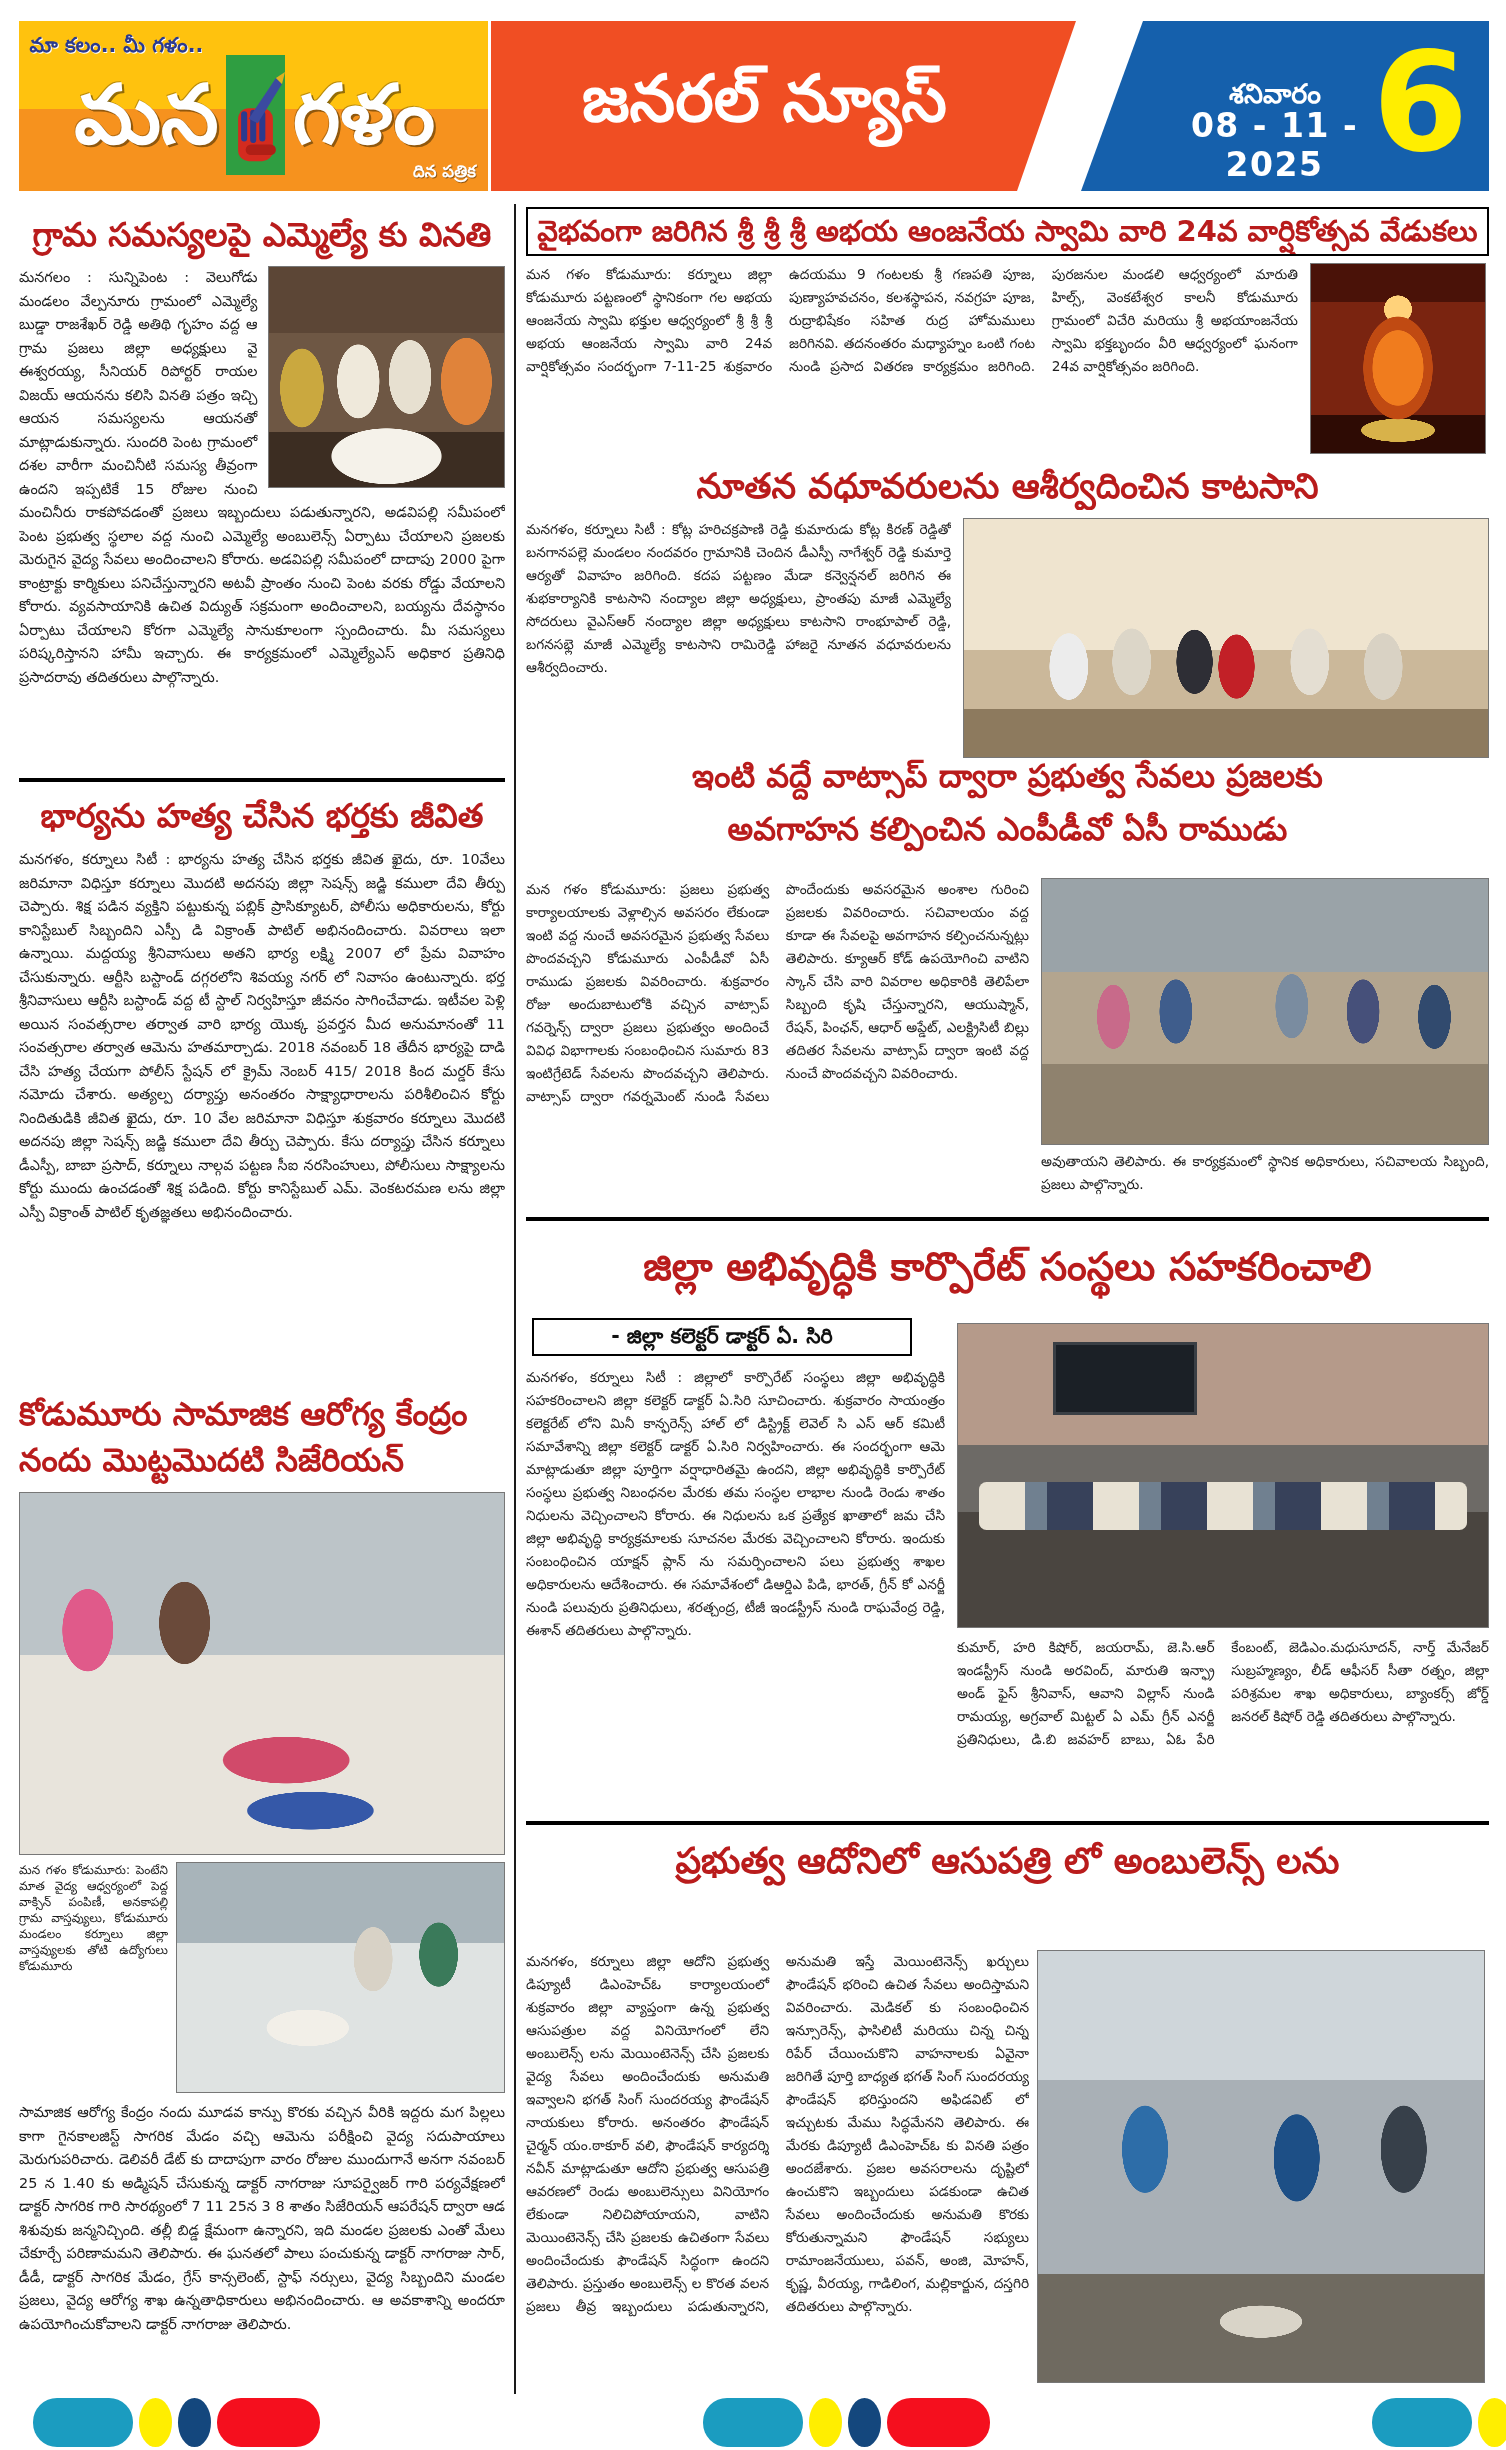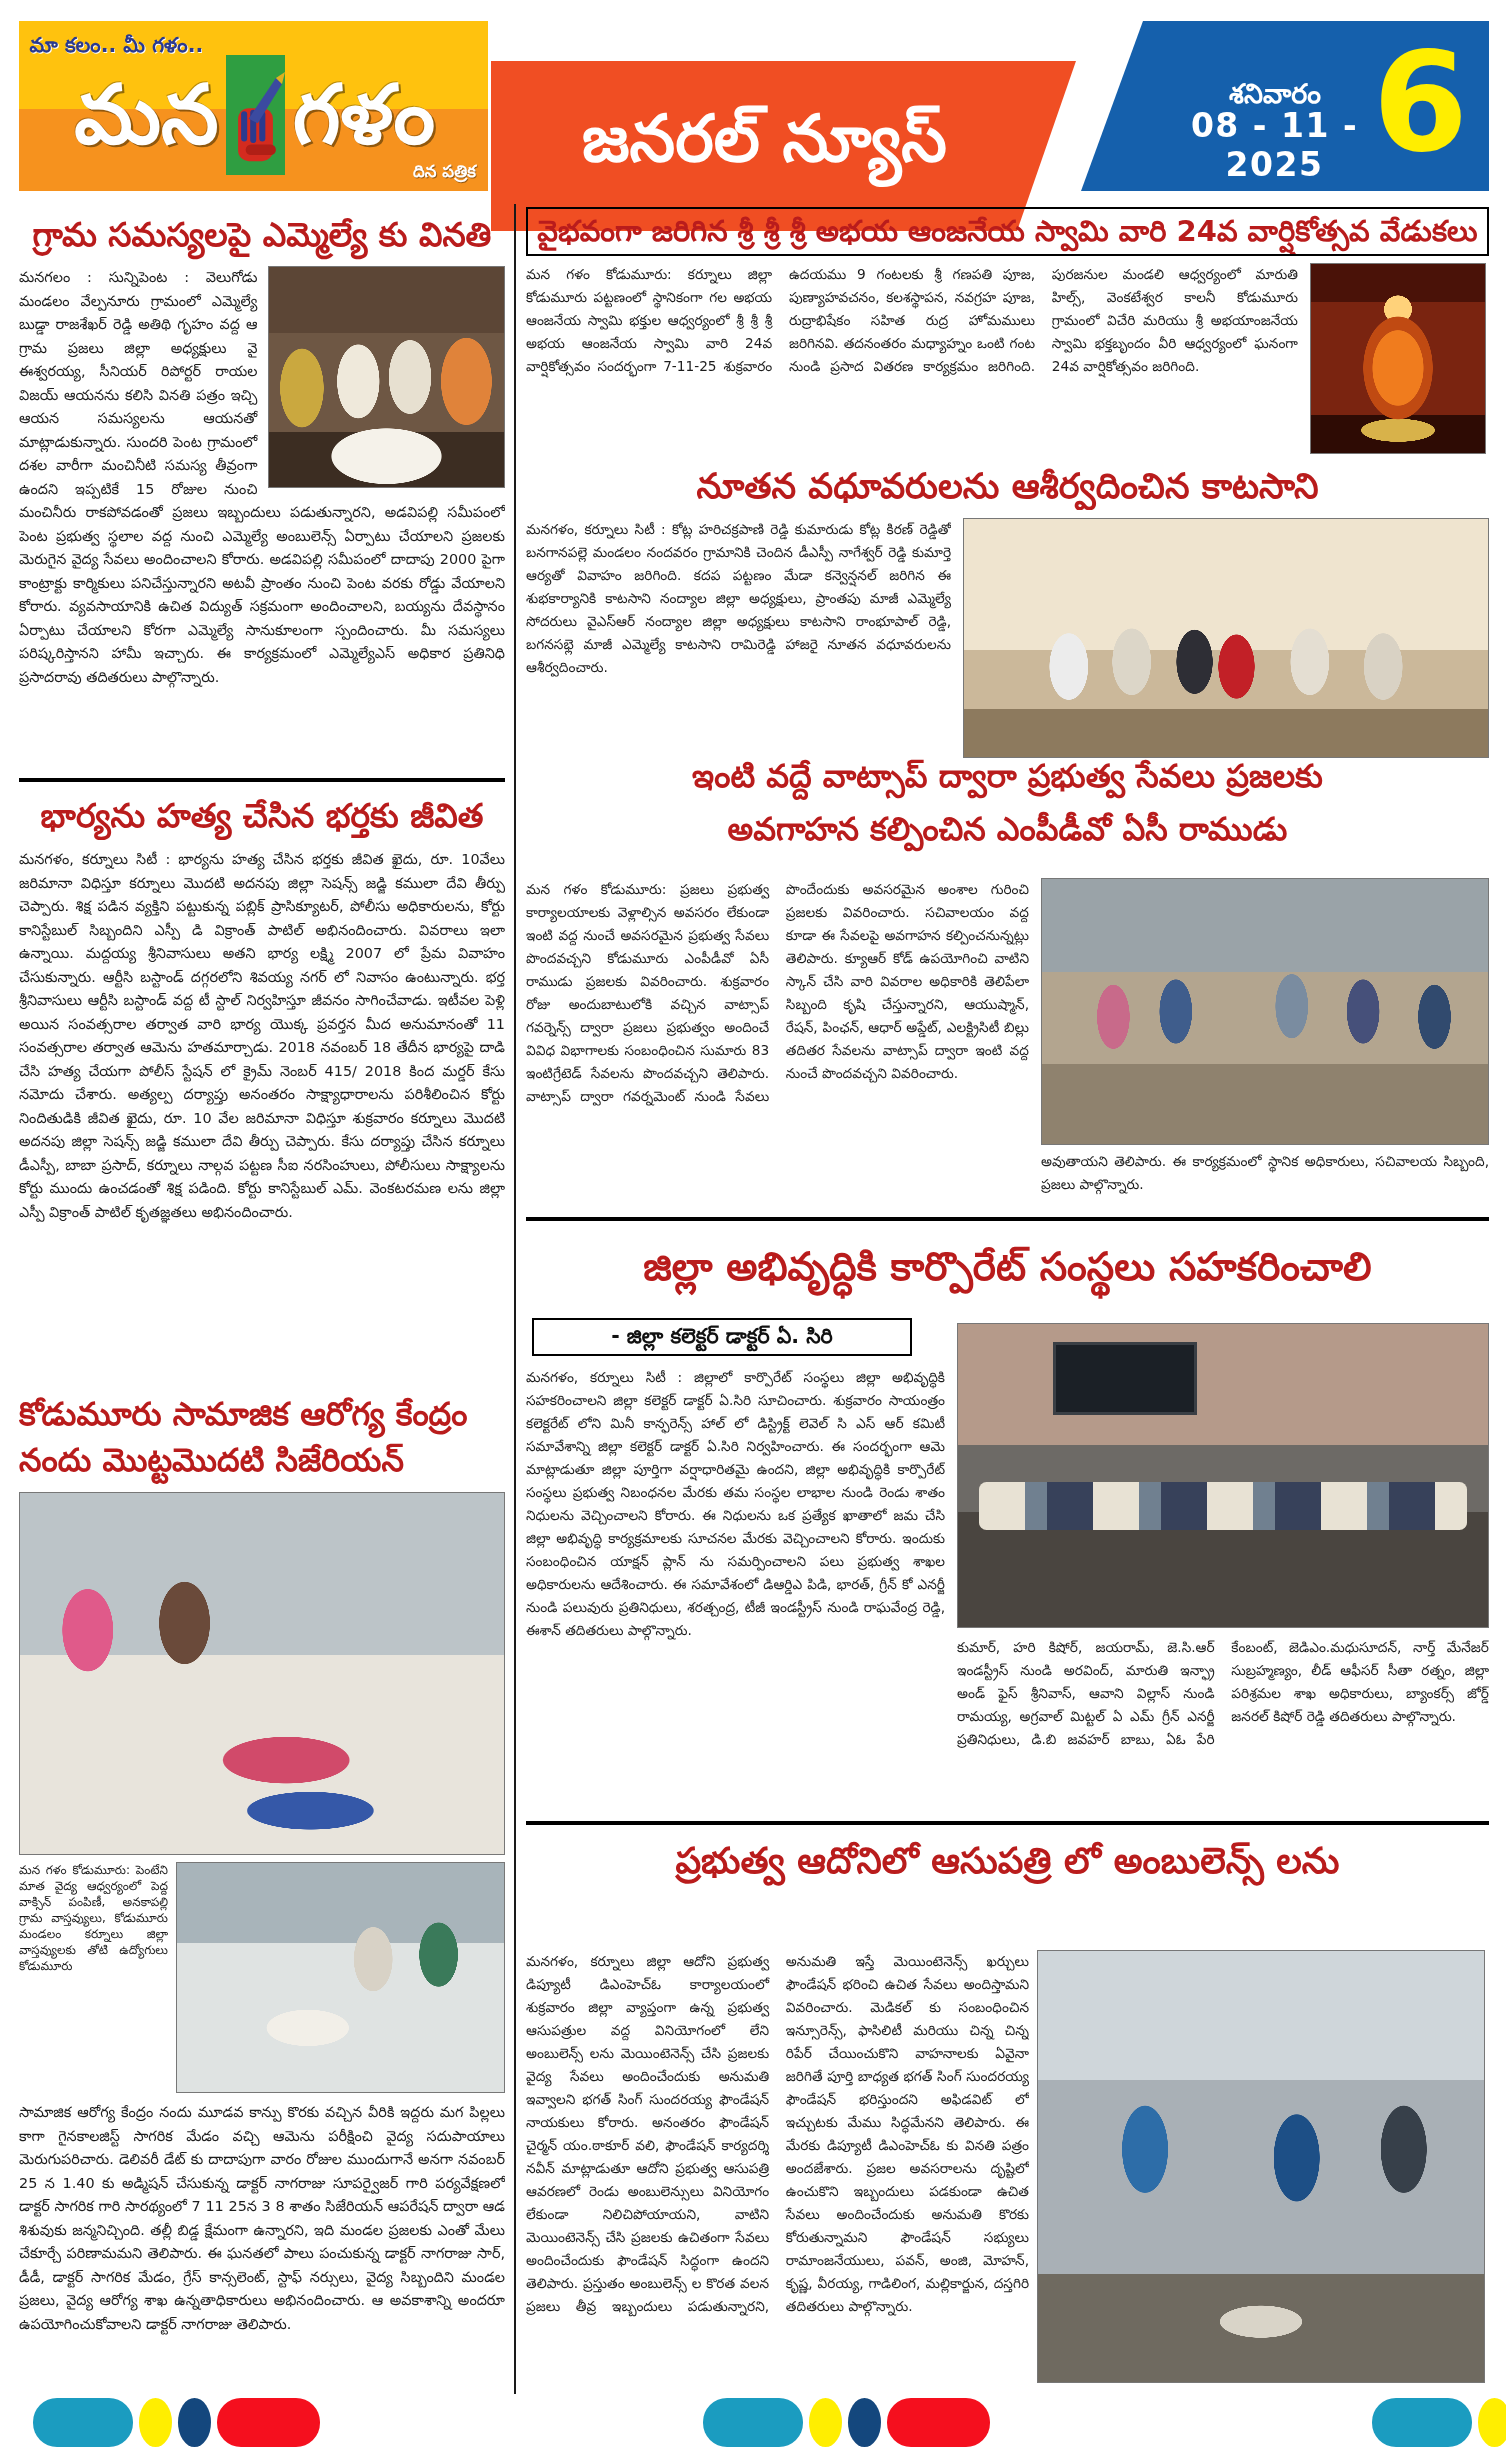--- a/index.html
+++ b/index.html
@@ -14,21 +14,21 @@
       text-shadow:0.8px 0.8px 0 #fff;}
   .logo-title{position:absolute;left:7.6px;top:33px;width:456px;height:122px;display:flex;
       align-items:center;justify-content:center;gap:7.6px;}
   .logo-word{font-size:82px;font-weight:bold;color:#ffffff;line-height:1;
       text-shadow:2.3px 2.3px 0 rgba(60,40,0,.55),-0.8px -0.8px 0 rgba(60,40,0,.35);}
   .fist-box{width:59px;height:120px;background:#2f9e41;position:relative;flex:0 0 auto;}
   .logo-subtitle{position:absolute;right:12px;bottom:6px;font-size:16.7px;font-weight:bold;color:#fff;
       text-shadow:0.8px 0.8px 0 rgba(0,0,0,.4);}
   .banner-block{position:absolute;left:472px;top:0;width:585px;height:170px;background:#f04e23;
       clip-path:polygon(0 0,100% 0,calc(100% - 59px) 100%,0 100%);
-      display:flex;align-items:center;justify-content:center;margin-top:40px;}
+      display:flex;align-items:center;justify-content:center;}
   .banner-text{font-size:65px;font-weight:bold;color:#ffffff;padding-right:38px;}
   .date-block{position:absolute;left:1062px;top:0;width:408px;height:170px;background:#1560ac;
       clip-path:polygon(62px 0,100% 0,100% 100%,0 100%);}
   .weekday{position:absolute;left:99px;top:36px;width:190px;text-align:center;
       font-size:27px;font-weight:bold;color:#fff;margin-top:21px;}
   .date-line{position:absolute;left:68px;top:85px;width:251px;text-align:center;
       font-size:33px;font-weight:bold;color:#fff;letter-spacing:1.5px;}
   .page-number{position:absolute;right:21px;top:6px;font-size:137px;line-height:152px;
       font-weight:bold;color:#ffee00;}
   

